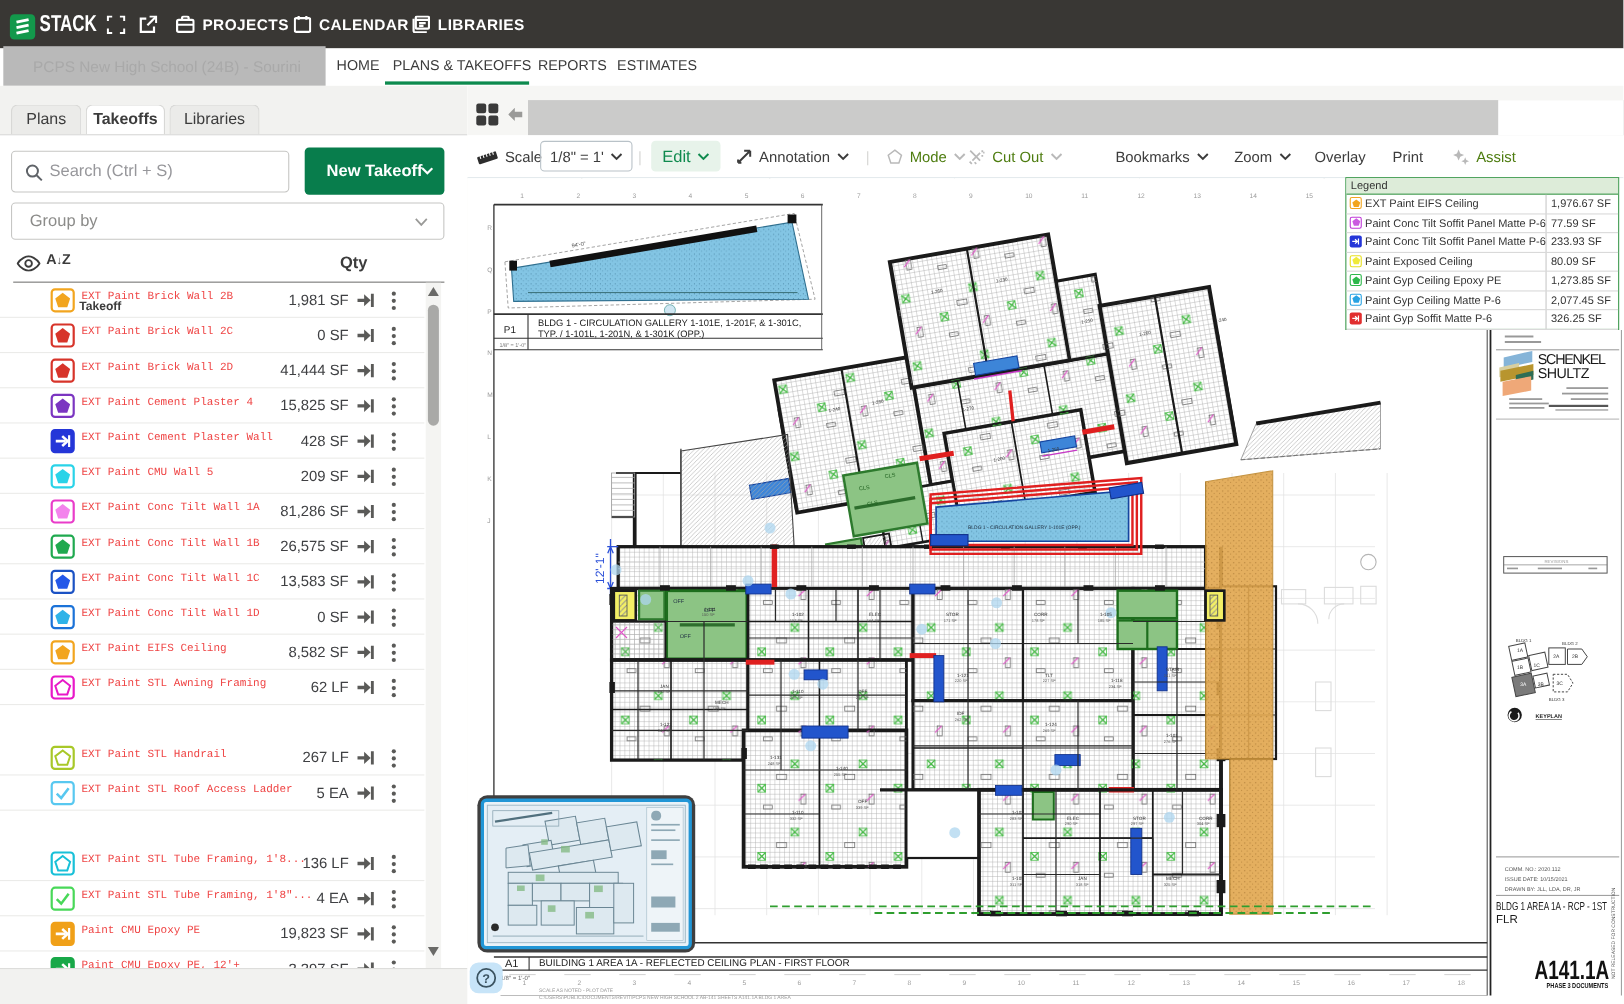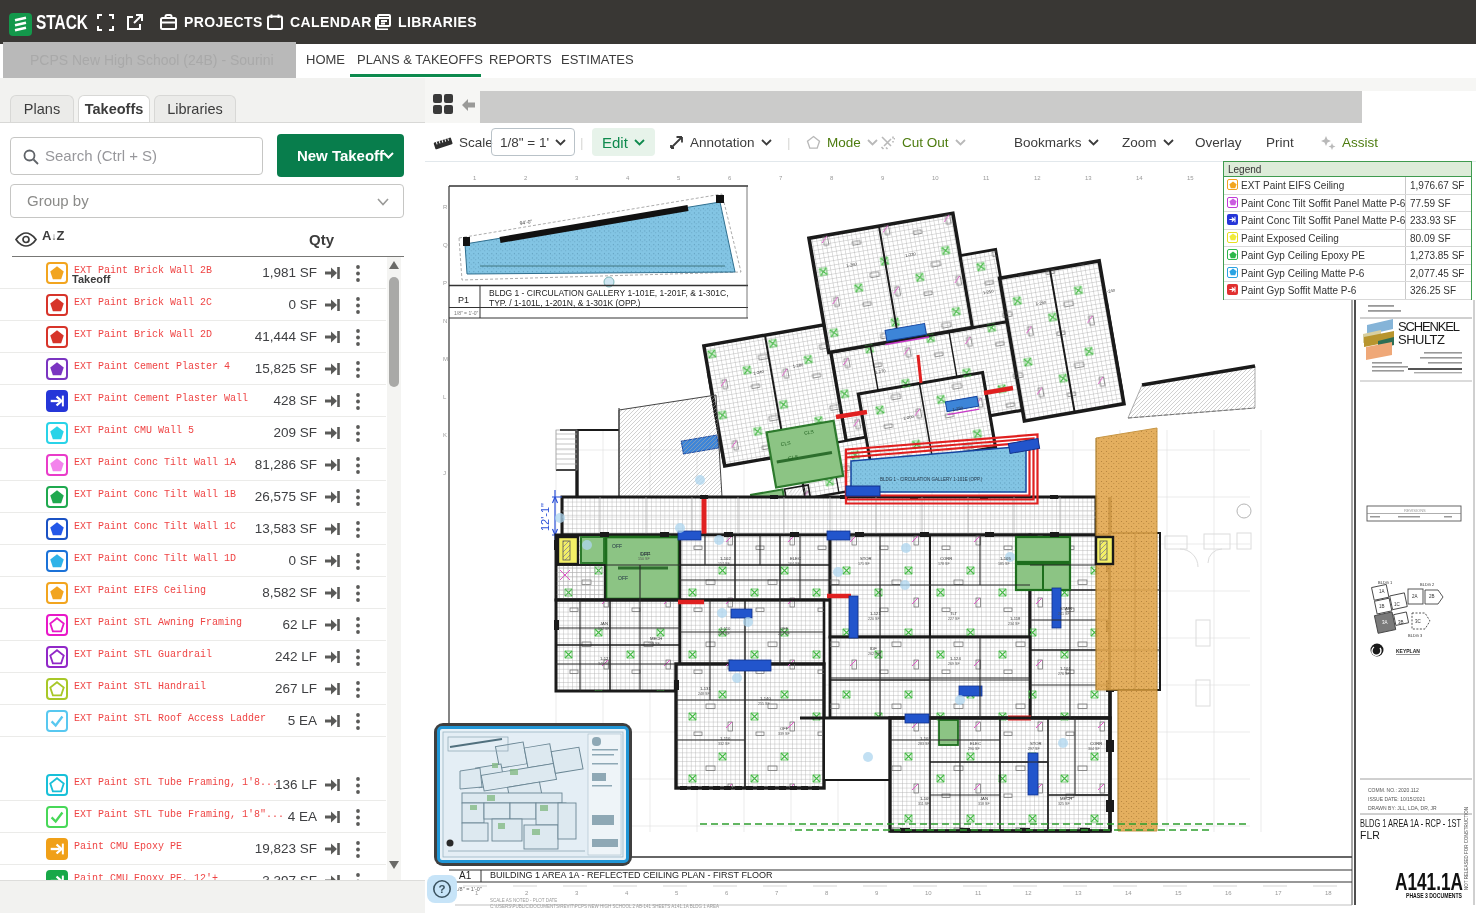--- a/index.html
+++ b/index.html
@@ -355,39 +355,20 @@
             </svg>
           </div>
 <div class="row" style="top:352px">
             <div class="ic" style="border-color:#e818c8">
               <svg width="18" height="18" viewBox="0 0 20 20" style="position:absolute;left:0;top:0">
                 <polygon points="10,2.5 17.5,8.3 14.6,17 5.4,17 2.5,8.3" fill="none" stroke="#e818c8" stroke-width="2"></polygon>
               </svg>
             </div>
             <div class="lb">EXT Paint STL Awning Framing</div>
             <div class="qt">62 LF</div>
-            <svg class="ar" width="17" height="16" viewBox="0 0 17 16">
-              <path d="M1 8 H10" stroke="#5a5a58" stroke-width="3" fill="none"></path>
-              <path d="M7 2.5 L13 8 L7 13.5 Z" fill="#5a5a58"></path>
-              <path d="M14.5 2 V14" stroke="#5a5a58" stroke-width="2.6" fill="none"></path>
-            </svg>
-            <svg class="kb" width="6" height="19" viewBox="0 0 6 19">
-              <circle cx="3" cy="3" r="1.9" fill="#5a5a58"></circle>
-              <circle cx="3" cy="9.5" r="1.9" fill="#5a5a58"></circle>
-              <circle cx="3" cy="16" r="1.9" fill="#5a5a58"></circle>
-            </svg>
-          </div>
-<div class="row" style="top:384px">
-            <div class="ic" style="border-color:#9128c8">
-              <svg width="18" height="18" viewBox="0 0 20 20" style="position:absolute;left:0;top:0">
-                <polygon points="10,2.5 17.5,8.3 14.6,17 5.4,17 2.5,8.3" fill="none" stroke="#9128c8" stroke-width="2"></polygon>
-              </svg>
-            </div>
-            <div class="lb">EXT Paint STL Guardrail</div>
-            <div class="qt">242 LF</div>
             <svg class="ar" width="17" height="16" viewBox="0 0 17 16">
               <path d="M1 8 H10" stroke="#5a5a58" stroke-width="3" fill="none"></path>
               <path d="M7 2.5 L13 8 L7 13.5 Z" fill="#5a5a58"></path>
               <path d="M14.5 2 V14" stroke="#5a5a58" stroke-width="2.6" fill="none"></path>
             </svg>
             <svg class="kb" width="6" height="19" viewBox="0 0 6 19">
               <circle cx="3" cy="3" r="1.9" fill="#5a5a58"></circle>
               <circle cx="3" cy="9.5" r="1.9" fill="#5a5a58"></circle>
               <circle cx="3" cy="16" r="1.9" fill="#5a5a58"></circle>
             </svg>

